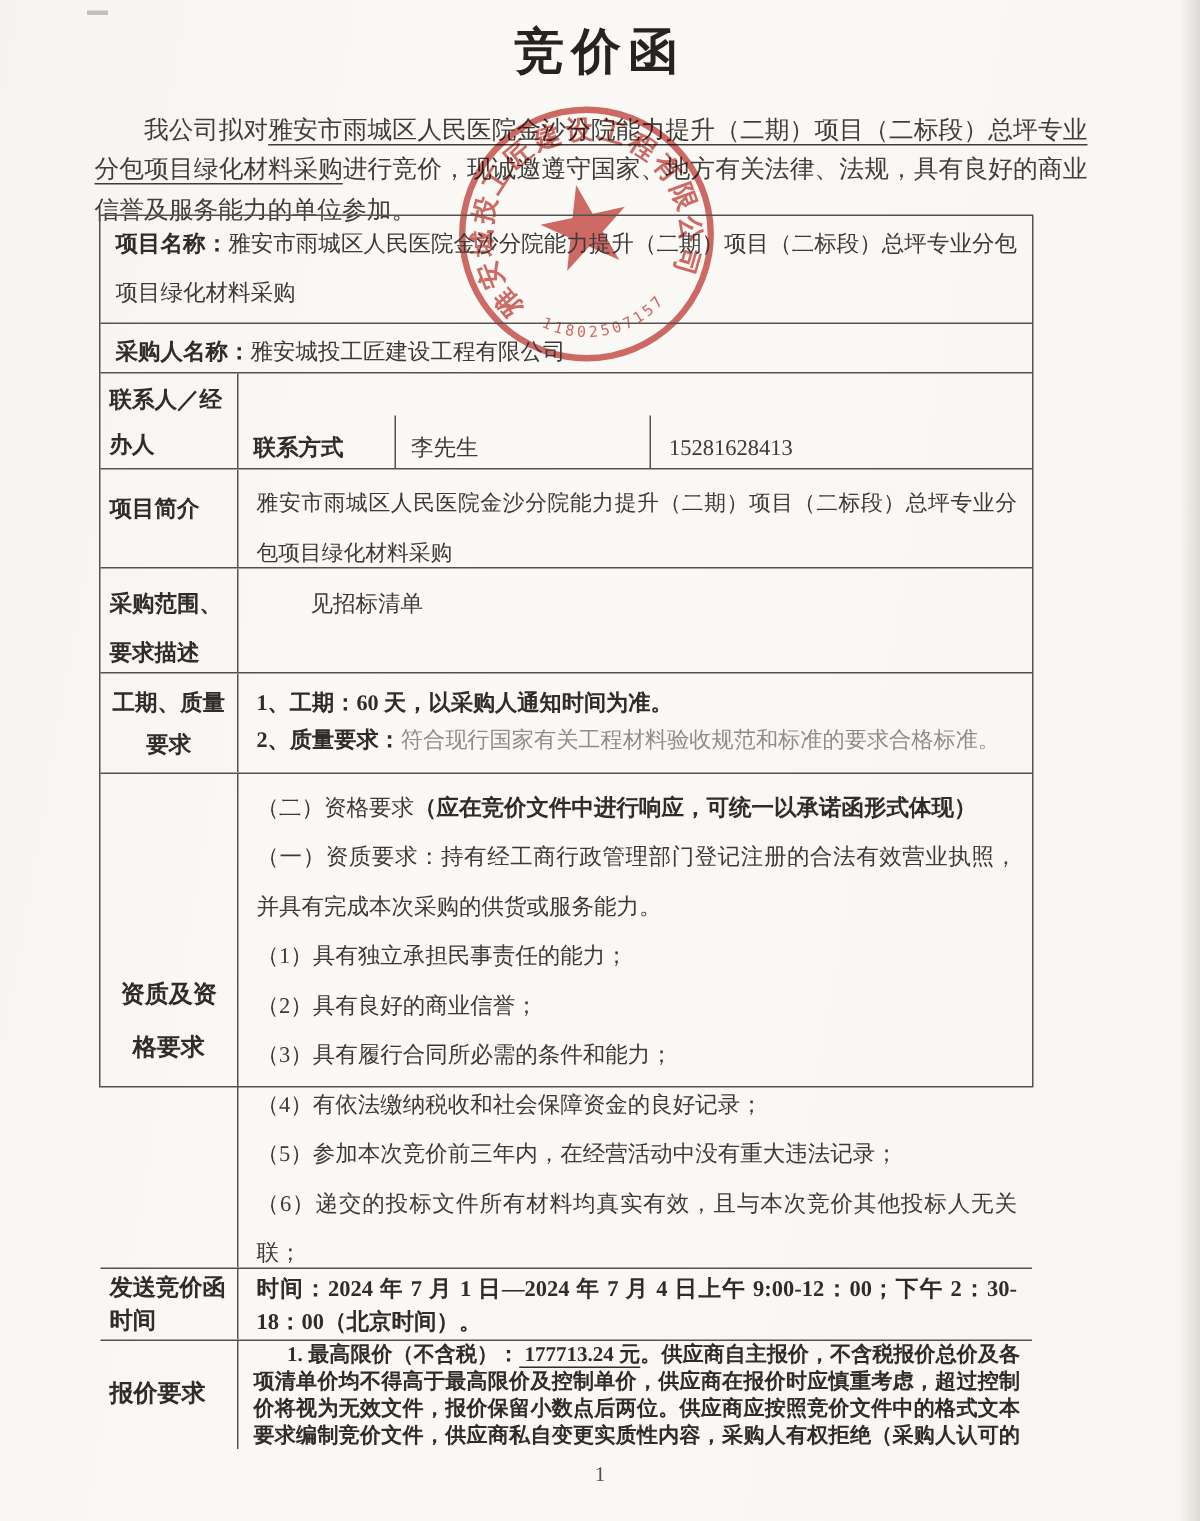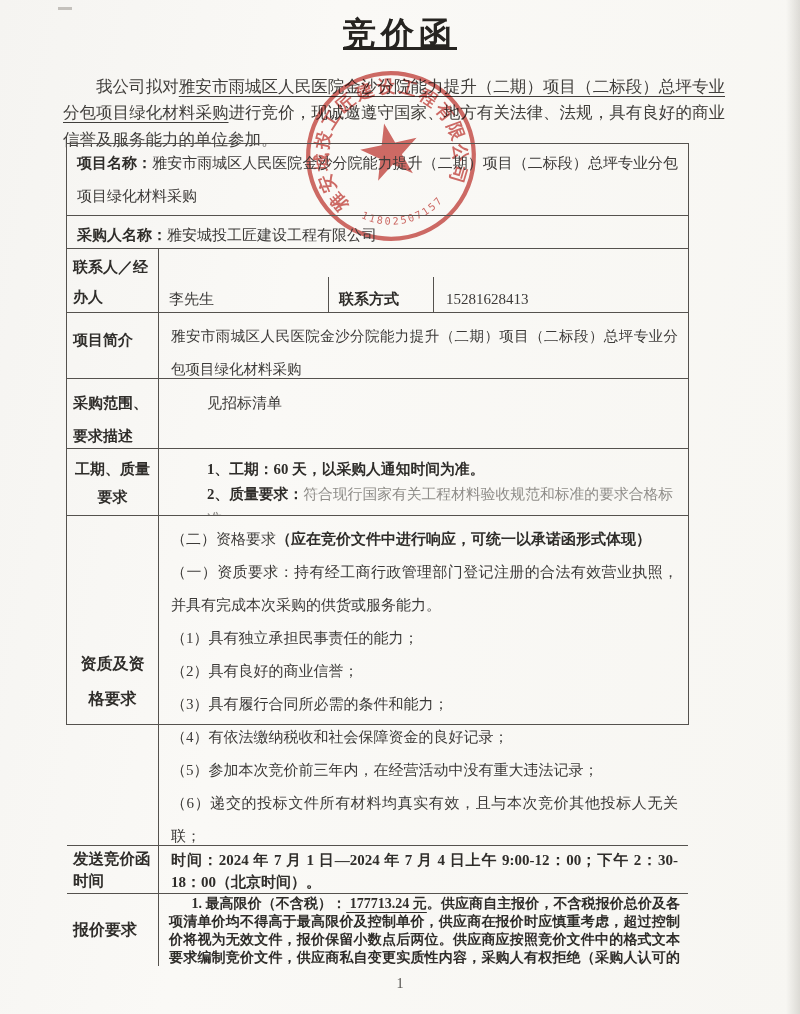--- a/index.html
+++ b/index.html
@@ -12,21 +12,21 @@
     color:#3c3a38;
     overflow:hidden;
   }
   .edge-shadow{position:absolute;right:0;top:0;width:14px;height:100%;
     background:linear-gradient(to right,rgba(0,0,0,0),rgba(110,105,95,.20));}
   .speck{position:absolute;left:58px;top:7px;width:14px;height:3px;background:#9a968f;opacity:.55;}
 
   .doc-title{
     position:absolute;top:12px;left:0;width:100%;
     text-align:center;font-size:33px;font-weight:bold;color:#262421;
-    letter-spacing:5px;margin:0;text-decoration:underline;
+    letter-spacing:5px;margin:0;
   }
   .intro{
     position:absolute;left:63px;top:57px;width:662px;
     font-size:16.5px;line-height:26.5px;text-align:justify;
     text-indent:2em;color:#403e3b;
   }
   .u{ text-decoration:underline; text-underline-offset:4px; text-decoration-thickness:1px;}
 
   
   .bid-table{
@@ -55,21 +55,21 @@
   .c-name{width:170px;flex:0 0 170px;border-right:1px solid #55524e;padding:9px 8px 0 10px;}
   .c-mlabel{width:105px;flex:0 0 105px;border-right:1px solid #55524e;padding:9px 8px 0 10px;font-weight:bold;color:#2f2d2a;}
   .c-phone{flex:1 1 auto;padding:9px 8px 0 12px;}
   .row3 .lbl{padding-top:7px;line-height:30px;}
   .row4{height:66px;}
   .row4 .lbl{padding-top:12px;}
   .row4 .content{padding-top:7px;line-height:33px;font-size:14.5px;text-align:justify;}
   .row5{height:70px;gap:36px;}
   .row5 .lbl{padding-top:8px;line-height:33px;}
   .row5 .content{padding-top:10px;line-height:28px;}
-  .row6{height:67px;gap:36px;}
+  .row6{height:67px;}
   .row6 .lbl{padding-top:6px;line-height:28px;}
   .row6 .content{padding-top:8px;line-height:25px;font-size:14.8px;}
   .muted{color:#8f8d89;}
   .row7{height:330px;}
   .row7 .lbl{line-height:35px;font-size:16px;}
   .row7 .content{padding-top:7px;font-size:15px;line-height:33px;text-align:justify;}
   .row8{height:48px;}
   .row8 .lbl{padding-top:2px;line-height:22px;font-size:15.5px;}
   .row8 .content{padding-top:3px;line-height:22px;font-size:15px;font-weight:bold;color:#2f2d2a;text-align:justify;}
   .row9{height:72px;}
@@ -119,22 +119,22 @@
     <div class="trow row1">
       <div class="cell r-full"><b>项目名称：</b><span>雅安市雨城区人民医院金沙分院能力提升（二期）项目（二标段）总坪专业分包项目绿化材料采购</span></div>
     </div>
 
     <div class="trow row2">
       <div class="cell r-full"><b>采购人名称：</b><span>雅安城投工匠建设工程有限公司</span></div>
     </div>
 
     <div class="trow row3">
       <div class="cell lbl">联系人／经办人</div>
+      <div class="cell c-mlabel">联系方式</div>
       <div class="cell c-name">李先生</div>
-      <div class="cell c-mlabel">联系方式</div>
       <div class="cell c-phone">15281628413</div>
     </div>
 
     <div class="trow row4">
       <div class="cell lbl">项目简介</div>
       <div class="cell content">雅安市雨城区人民医院金沙分院能力提升（二期）项目（二标段）总坪专业分包项目绿化材料采购</div>
     </div>
 
     <div class="trow row5">
       <div class="cell lbl">采购范围、要求描述</div>

